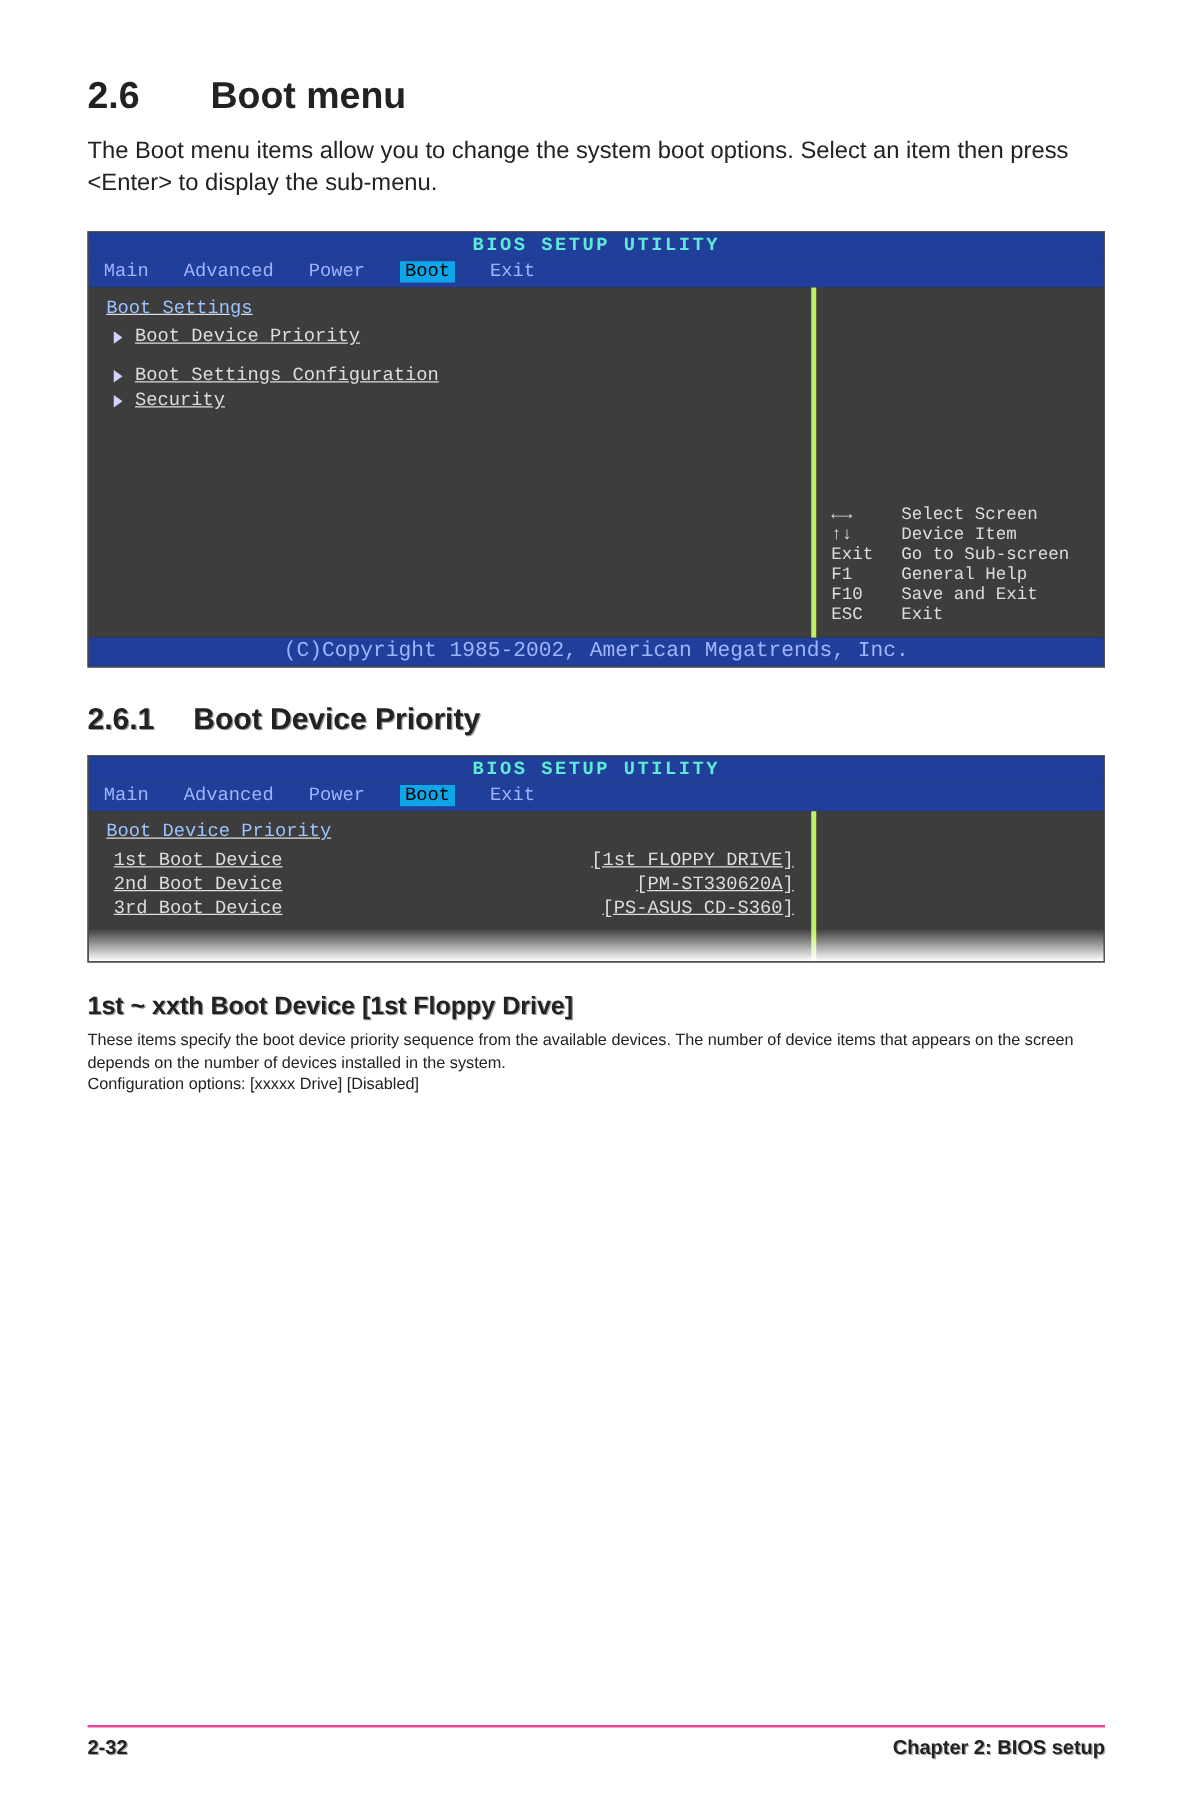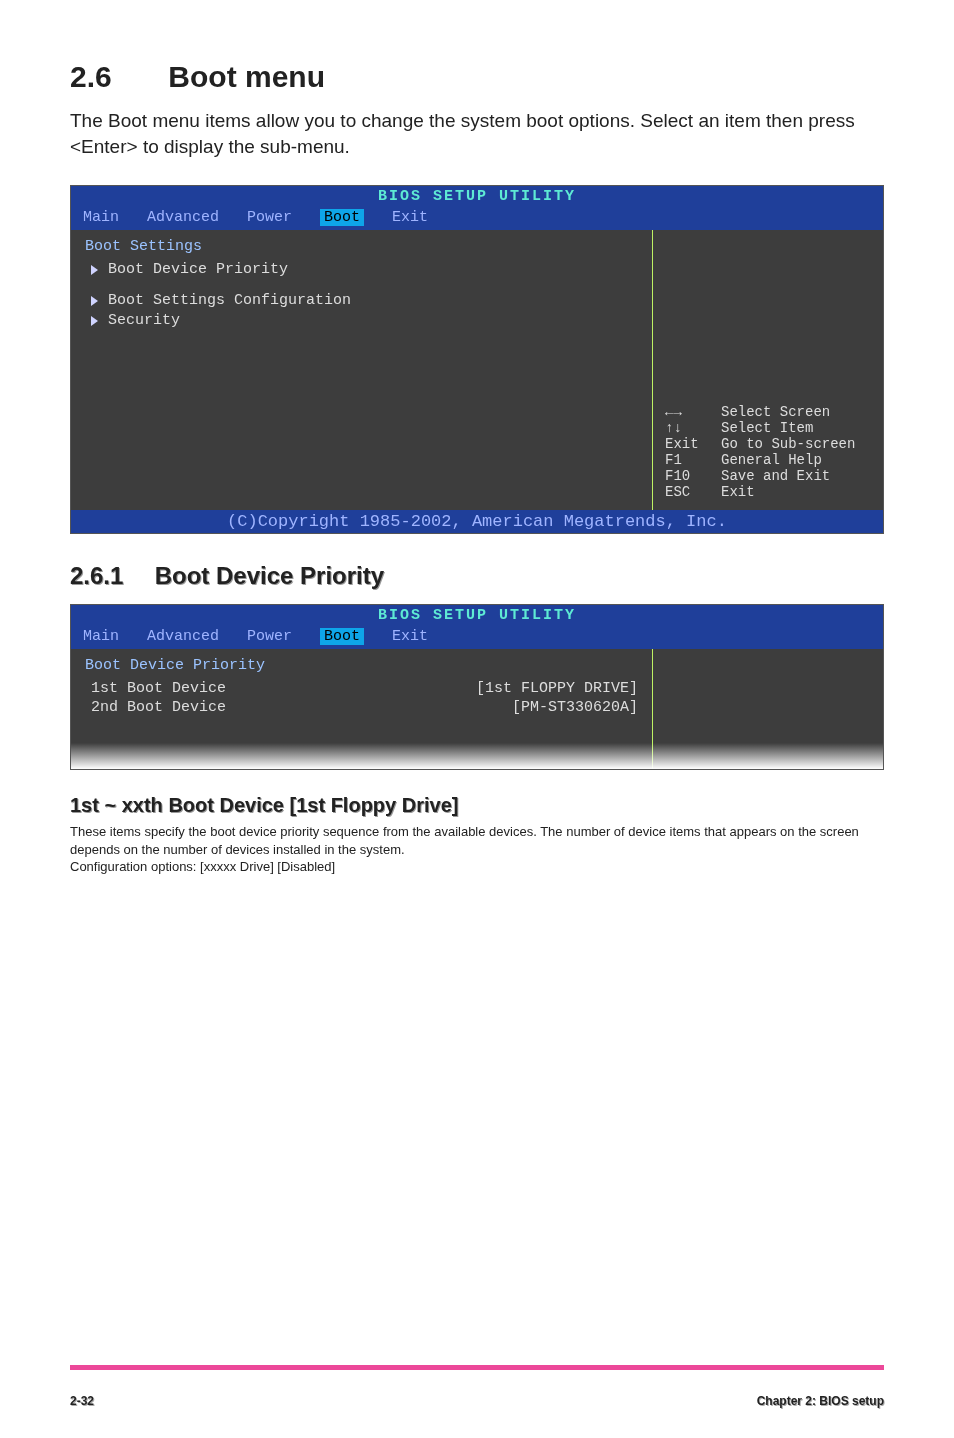--- a/index.html
+++ b/index.html
@@ -57,21 +57,22 @@
   }
   .bios-body {
     display: flex;
     min-height: 280px;
     background: #3d3d3d;
   }
   .bios-body.short { min-height: 110px; }
   .bios-left {
     flex: 1;
     padding: 8px 14px;
-    border-right: 1px solid #bef264;
+    border-right: 4px solid #bef264;
+    text-decoration: underline;
   }
   .bios-right {
     width: 230px;
     padding: 8px 10px;
     position: relative;
     font-size: 14px;
   }
   .bios-heading {
     color: #9bc3ff;
     margin-bottom: 6px;
@@ -127,25 +128,25 @@
     text-shadow: 1px 1px 0 #999;
   }
   .body-text {
     font-size: 13px;
     line-height: 1.35;
   }
 
   .page-footer {
     position: absolute;
     left: 70px; right: 70px; bottom: 30px;
-    border-top: 5px solid #ec4899;
-    padding-top: 24px;
+    border-top: 2px solid #ec4899;
+    padding-top: 8px;
     display: flex;
     justify-content: space-between;
-    font-size: 12px;
+    font-size: 16px;
     font-weight: bold;
     text-shadow: 1px 1px 0 #aaa;
   }
 
   
   .bios-trunc .bios-body { min-height: 120px; }
   .bios-trunc { position: relative; overflow: hidden; }
   .bios-trunc::after{
     content:"";
     position:absolute;
@@ -190,21 +191,21 @@
       </div>
     </div>
     <div class="bios-right">
       <div class="bios-help">
         <div class="bios-help-row">
             <span class="k">←→</span>
             <span>Select Screen</span>
           </div>
         <div class="bios-help-row">
             <span class="k">↑↓</span>
-            <span>Select Item</span>
+            <span>Device Item</span>
           </div>
         <div class="bios-help-row">
             <span class="k">Exit</span>
             <span>Go to Sub-screen</span>
           </div>
         <div class="bios-help-row">
             <span class="k">F1</span>
             <span>General Help</span>
           </div>
         <div class="bios-help-row">
@@ -239,20 +240,24 @@
     <div class="bios-left">
       <div class="bios-heading">Boot Device Priority</div>
       <div class="bios-row">
         <span class="lbl">1st Boot Device</span>
         <span>[1st FLOPPY DRIVE]</span>
       </div>
       <div class="bios-row">
         <span class="lbl">2nd Boot Device</span>
         <span>[PM-ST330620A]</span>
       </div>
+      <div class="bios-row">
+        <span class="lbl">3rd Boot Device</span>
+        <span>[PS-ASUS CD-S360]</span>
+      </div>
     </div>
     <div class="bios-right"></div>
   </div>
 </div>
 
 <div class="subhead">1st ~ xxth Boot Device [1st Floppy Drive]</div>
 <div class="body-text">These items specify the boot device priority sequence from the available devices. The number of device items that appears on the screen depends on the number of devices installed in the system.</div>
 <div class="body-text">Configuration options: [xxxxx Drive] [Disabled]</div>
 
 <div class="page-footer">

